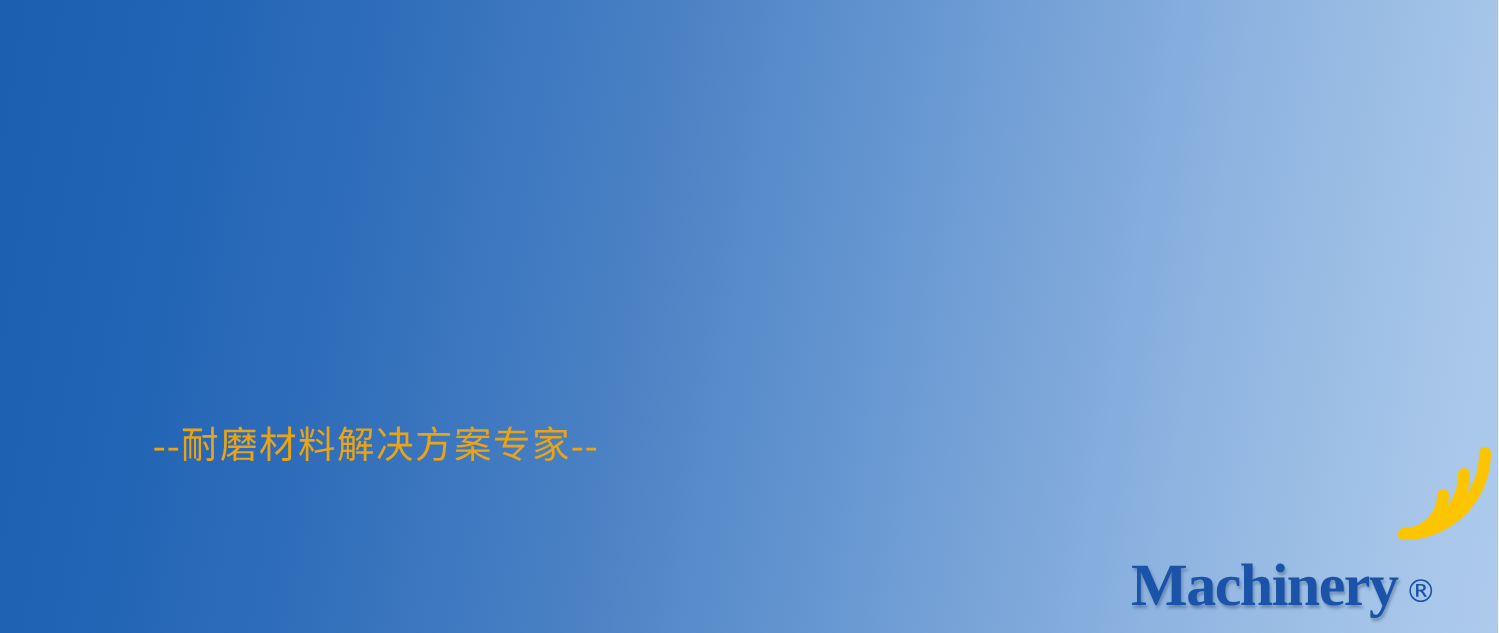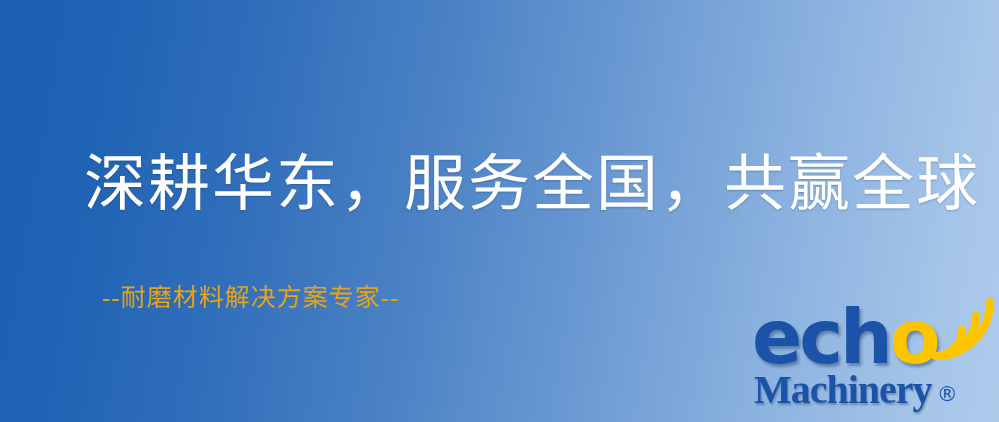--- a/index.html
+++ b/index.html
@@ -140,31 +140,26 @@
     margin-left: 5px;
     position: relative;
     top: -2px;
   }
 </style>
 </head>
 <body>
 
 <div id="banner">
 
-  <h1 class="headline">深耕华东，服务全国，共赢全球</h1>
 
   <p class="subtitle">--耐磨材料解决方案专家--</p>
 
   <div class="logo">
     <div class="logo-mark">
 
-      <div class="echo-row">
-        <span class="echo-word">ech</span>
-        <span class="echo-o">o</span>
-      </div>
 
       <svg class="echo-arcs" viewBox="0 0 74 74" aria-hidden="true">
         <g fill="none" stroke="#fdc400" stroke-linecap="round">
           <path d="M 8 62 A 26 26 0 0 0 34 36" stroke-width="8"></path>
           <path d="M 8 62 A 40 40 0 0 0 48 22" stroke-width="8"></path>
           <path d="M 8 62 A 54 54 0 0 0 62 8" stroke-width="8"></path>
         </g>
       </svg>
 
       <div class="machinery-row">

